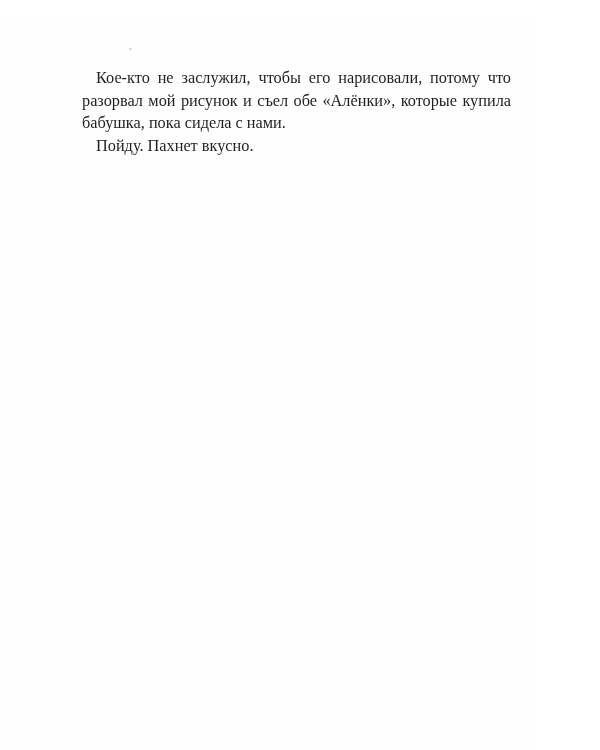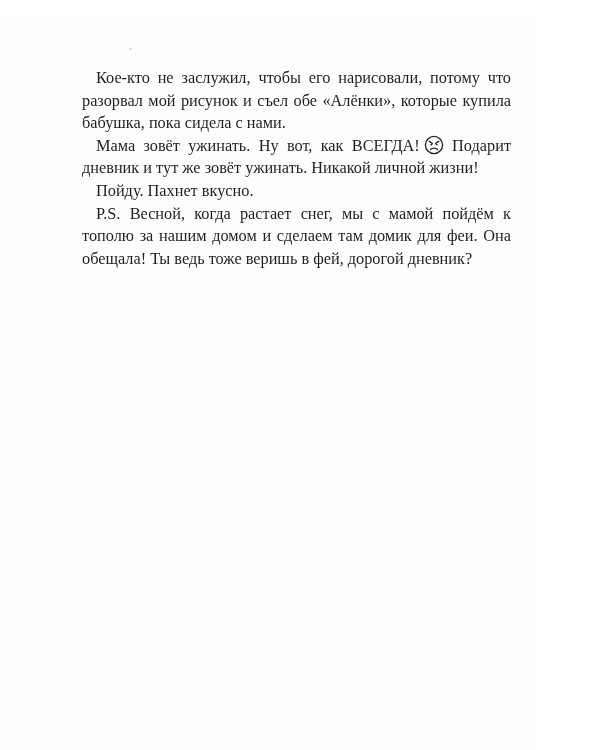--- a/index.html
+++ b/index.html
@@ -60,24 +60,15 @@
     }
   </style>
 </head>
 <body>
 
 <div class="page">
   <div class="speck"></div>
 
   <div class="text-block">
     <p>Кое-кто не заслужил, чтобы его нарисовали, потому что разорвал мой рисунок и съел обе «Алёнки», которые купила бабушка, пока сидела с нами.</p>
-    <p><span>Мама зовёт ужинать. Ну вот, как ВСЕГДА!</span><span class="emoji"><svg viewBox="0 0 20 20" xmlns="http://www.w3.org/2000/svg">
-          <circle cx="10" cy="10" r="8.6" fill="none" stroke="#1f1f1f" stroke-width="1.3"></circle>
-          <path d="M5.2 6.4 L8.4 8.2" stroke="#1f1f1f" stroke-width="1.3" stroke-linecap="round"></path>
-          <path d="M14.8 6.4 L11.6 8.2" stroke="#1f1f1f" stroke-width="1.3" stroke-linecap="round"></path>
-          <circle cx="7.4" cy="9.4" r="1" fill="#1f1f1f"></circle>
-          <circle cx="12.6" cy="9.4" r="1" fill="#1f1f1f"></circle>
-          <path d="M6.4 14.6 Q10 11.6 13.6 14.6" fill="none" stroke="#1f1f1f" stroke-width="1.3" stroke-linecap="round"></path>
-        </svg></span><span> Подарит дневник и тут же зовёт ужинать. Никакой лич­ной жизни!</span></p>
     <p>Пойду. Пахнет вкусно.</p>
-    <p>P.S. Весной, когда растает снег, мы с мамой пойдём к тополю за нашим домом и сделаем там домик для феи. Она обещала! Ты ведь тоже веришь в фей, дорогой дневник?</p>
   </div>
 </div>
 
 </body></html>

